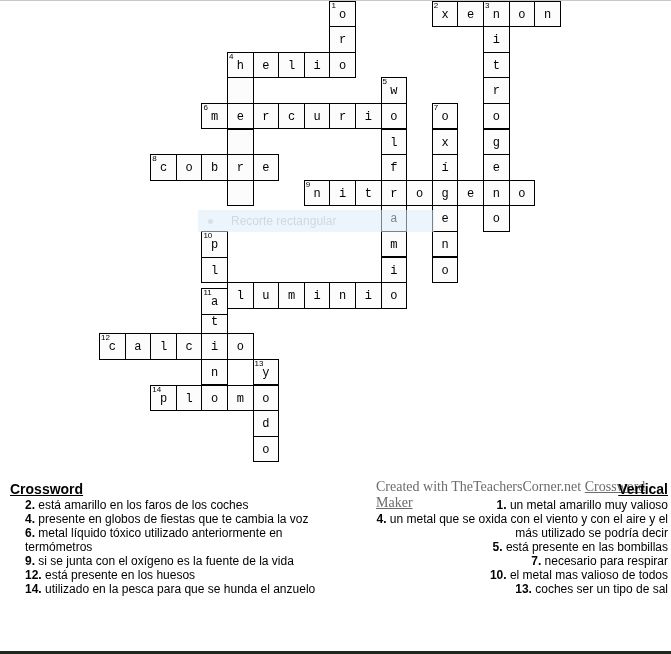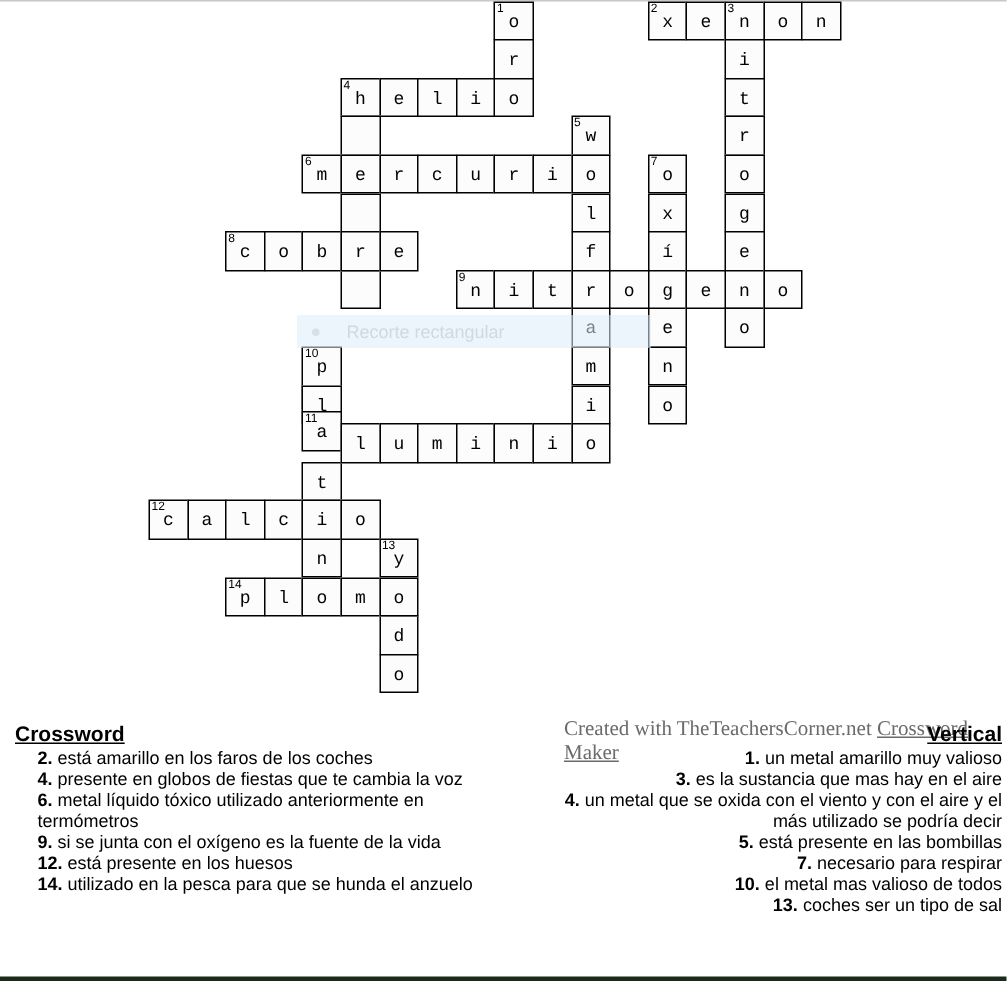--- a/index.html
+++ b/index.html
@@ -210,21 +210,21 @@
     </div>
     <div class="cell" style="left: 202.4px; top: 256.5px; width: 26.6px; height: 26.6px;">
       <span class="letter">l</span>
     </div>
     <div class="cell" style="left: 202.4px; top: 307.7px; width: 26.6px; height: 26.6px;">
       <span class="letter">t</span>
     </div>
     <div class="cell" style="left: 202.4px; top: 358.9px; width: 26.6px; height: 26.6px;">
       <span class="letter">n</span>
     </div>
-    <div class="cell" style="left: 202.4px; top: 274px; width: 26.6px; height: 26.6px;">
+    <div class="cell" style="left: 202.4px; top: 288px; width: 26.6px; height: 26.6px;">
       <span class="num">11</span>
       <span class="letter">a</span>
     </div>
     <div class="cell" style="left: 228px; top: 282.1px; width: 26.6px; height: 26.6px;">
       <span class="letter">l</span>
     </div>
     <div class="cell" style="left: 253.6px; top: 282.1px; width: 26.6px; height: 26.6px;">
       <span class="letter">u</span>
     </div>
     <div class="cell" style="left: 279.2px; top: 282.1px; width: 26.6px; height: 26.6px;">
@@ -306,21 +306,20 @@
       <div class="item"><b>9.</b><span> si se junta con el oxígeno es la fuente de la vida</span></div>
       <div class="item"><b>12.</b><span> está presente en los huesos</span></div>
       <div class="item"><b>14.</b><span> utilizado en la pesca para que se hunda el anzuelo</span></div>
     </div>
 </div>
 
 <div class="clues" id="clues-v">
   <h2>Vertical</h2>
   <div class="list">
       <div class="item"><b>1.</b><span> un metal amarillo muy valioso</span></div>
-      <div class="item"><b>3.</b><span> es la sustancia que mas hay en el aire</span></div>
       <div class="item"><b>4.</b><span> un metal que se oxida con el viento y con el aire y el más utilizado se podría decir</span></div>
       <div class="item"><b>5.</b><span> está presente en las bombillas</span></div>
       <div class="item"><b>7.</b><span> necesario para respirar</span></div>
       <div class="item"><b>10.</b><span> el metal mas valioso de todos</span></div>
       <div class="item"><b>13.</b><span> coches ser un tipo de sal</span></div>
     </div>
 </div>
 
 <div class="bottombar"></div>
 

